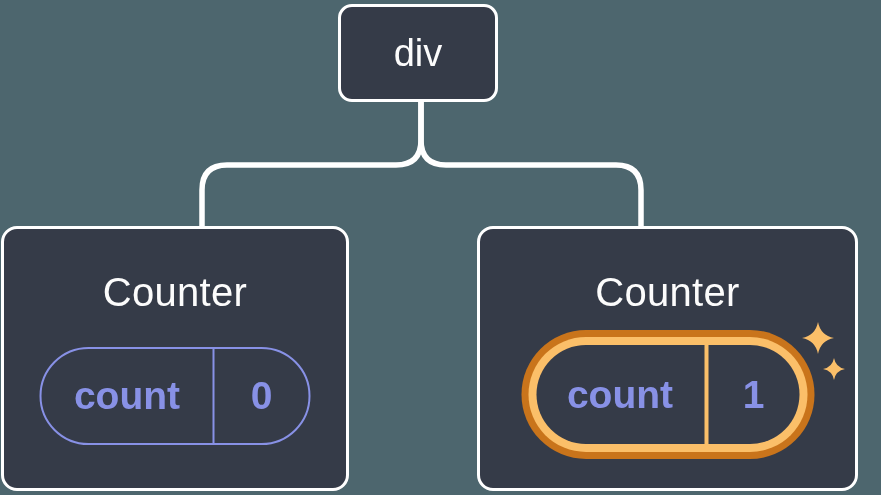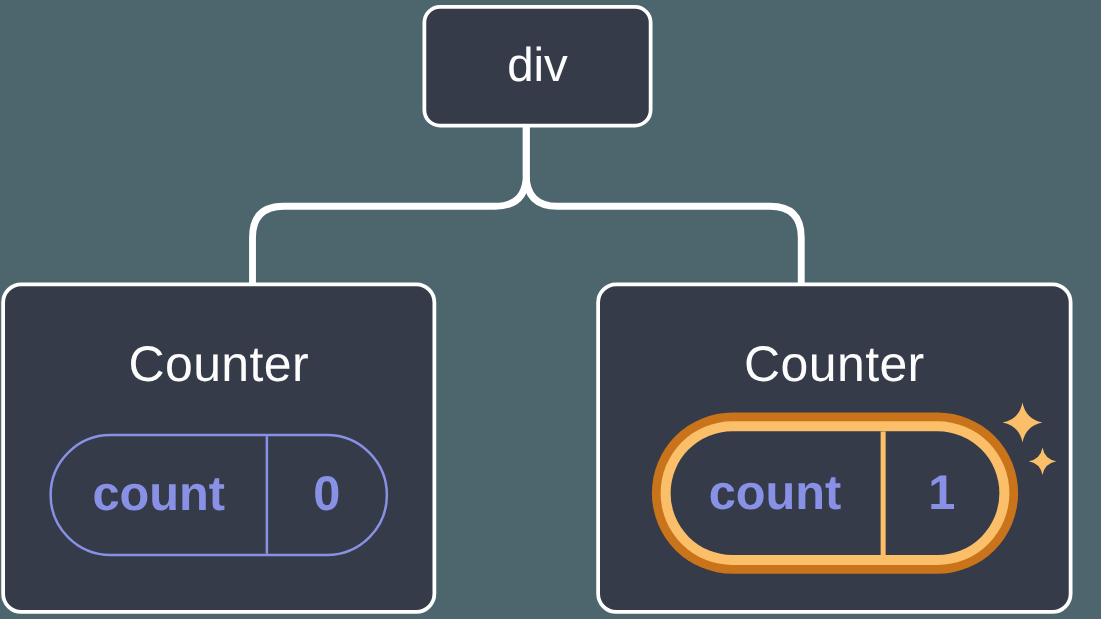--- a/index.html
+++ b/index.html
@@ -22,21 +22,21 @@
 
   svg.connector { position: absolute; left: 0; top: 0; width: 881px; height: 495px; }
   svg.connector path {
     fill: none;
     stroke: var(--line);
     stroke-width: 5.5;
   }
 
   .root-node {
     position: absolute; left: 338px; top: 4px;
-    width: 184px; height: 98px;
+    width: 160px; height: 98px;
     background: var(--card);
     border: 3px solid var(--line);
     border-radius: 14px;
     display: flex; align-items: center; justify-content: center;
     color: var(--text-white);
     font-size: 38px;
   }
 
   .counter-card {
     position: absolute; top: 226px; height: 265px;

